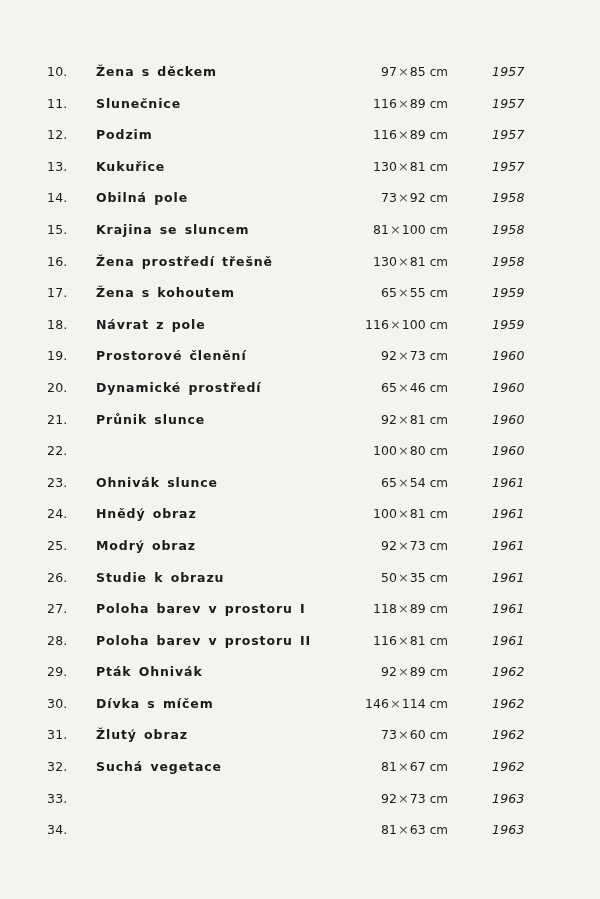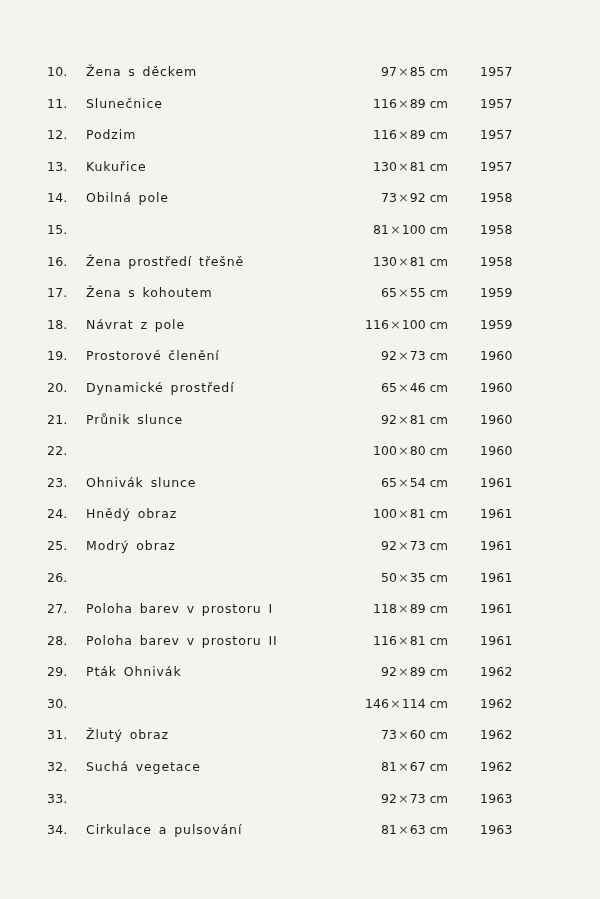--- a/index.html
+++ b/index.html
@@ -17,35 +17,36 @@
     height: 31.6px;
     font-size: 12.5px;
     line-height: 20px;
   }
   .num {
     position: absolute; left: 47px; top: 0;
     font-weight: normal;
     letter-spacing: 0.2px;
   }
   .title {
-    position: absolute; left: 86px; top: 0;
-    font-weight: normal;
+    position: absolute; left: 96px; top: 0;
+    font-weight: bold;
     letter-spacing: 0.9px;
     word-spacing: 2px;
   }
   .dims {
     position: absolute; right: 152px; top: 0;
     text-align: left;
     white-space: nowrap;
   }
   .dims .x { color: #555; font-size: 13px; padding: 0 1px; }
   .dims .unit { margin-left: 4px; font-size: 12px; }
   .year {
-    position: absolute; left: 480px; top: 0;
+    position: absolute; left: 492px; top: 0;
     letter-spacing: 0.2px;
+    font-style: italic;
   }
 </style>
 </head>
 <body>
 
 <div class="catalog" id="catalog">
     <div class="row">
     <span class="num">10.</span>
     <span class="title">Žena s děckem</span>
     <span class="dims"><span class="w">97</span><span class="x">×</span><span class="h">85</span><span class="unit">cm</span></span>
@@ -70,20 +71,21 @@
     <span class="year">1957</span>
   </div>
     <div class="row">
     <span class="num">14.</span>
     <span class="title">Obilná pole</span>
     <span class="dims"><span class="w">73</span><span class="x">×</span><span class="h">92</span><span class="unit">cm</span></span>
     <span class="year">1958</span>
   </div>
     <div class="row">
     <span class="num">15.</span>
+    <span class="title">Krajina se sluncem</span>
     <span class="dims"><span class="w">81</span><span class="x">×</span><span class="h">100</span><span class="unit">cm</span></span>
     <span class="year">1958</span>
   </div>
     <div class="row">
     <span class="num">16.</span>
     <span class="title">Žena prostředí třešně</span>
     <span class="dims"><span class="w">130</span><span class="x">×</span><span class="h">81</span><span class="unit">cm</span></span>
     <span class="year">1958</span>
   </div>
     <div class="row">
@@ -134,20 +136,21 @@
     <span class="year">1961</span>
   </div>
     <div class="row">
     <span class="num">25.</span>
     <span class="title">Modrý obraz</span>
     <span class="dims"><span class="w">92</span><span class="x">×</span><span class="h">73</span><span class="unit">cm</span></span>
     <span class="year">1961</span>
   </div>
     <div class="row">
     <span class="num">26.</span>
+    <span class="title">Studie k obrazu</span>
     <span class="dims"><span class="w">50</span><span class="x">×</span><span class="h">35</span><span class="unit">cm</span></span>
     <span class="year">1961</span>
   </div>
     <div class="row">
     <span class="num">27.</span>
     <span class="title">Poloha barev v prostoru I</span>
     <span class="dims"><span class="w">118</span><span class="x">×</span><span class="h">89</span><span class="unit">cm</span></span>
     <span class="year">1961</span>
   </div>
     <div class="row">
@@ -157,20 +160,21 @@
     <span class="year">1961</span>
   </div>
     <div class="row">
     <span class="num">29.</span>
     <span class="title">Pták Ohnivák</span>
     <span class="dims"><span class="w">92</span><span class="x">×</span><span class="h">89</span><span class="unit">cm</span></span>
     <span class="year">1962</span>
   </div>
     <div class="row">
     <span class="num">30.</span>
+    <span class="title">Dívka s míčem</span>
     <span class="dims"><span class="w">146</span><span class="x">×</span><span class="h">114</span><span class="unit">cm</span></span>
     <span class="year">1962</span>
   </div>
     <div class="row">
     <span class="num">31.</span>
     <span class="title">Žlutý obraz</span>
     <span class="dims"><span class="w">73</span><span class="x">×</span><span class="h">60</span><span class="unit">cm</span></span>
     <span class="year">1962</span>
   </div>
     <div class="row">
@@ -179,17 +183,16 @@
     <span class="dims"><span class="w">81</span><span class="x">×</span><span class="h">67</span><span class="unit">cm</span></span>
     <span class="year">1962</span>
   </div>
     <div class="row">
     <span class="num">33.</span>
     <span class="dims"><span class="w">92</span><span class="x">×</span><span class="h">73</span><span class="unit">cm</span></span>
     <span class="year">1963</span>
   </div>
     <div class="row">
     <span class="num">34.</span>
-    <span class="title">Cirkulace a pulsování</span>
     <span class="dims"><span class="w">81</span><span class="x">×</span><span class="h">63</span><span class="unit">cm</span></span>
     <span class="year">1963</span>
   </div>
   </div>
 
 </body></html>

